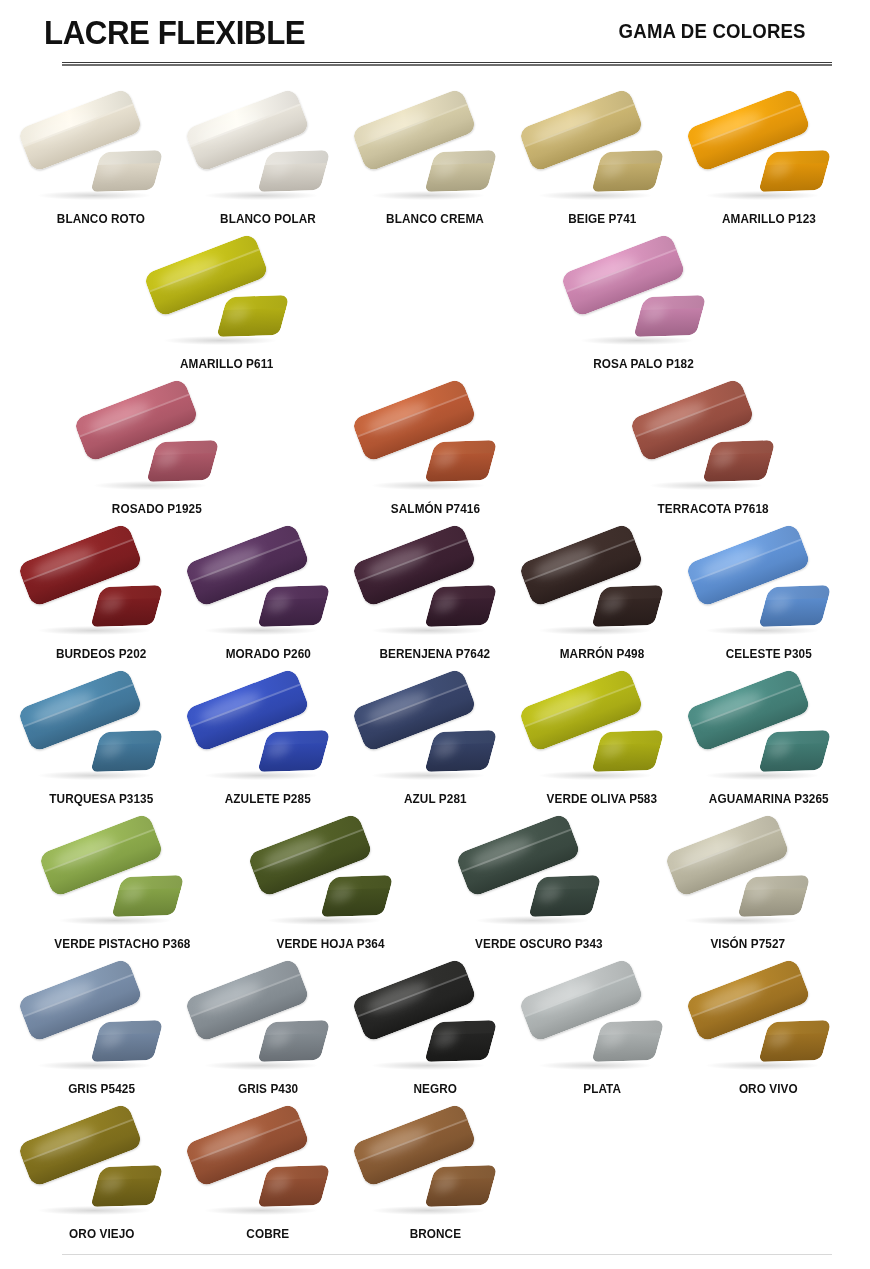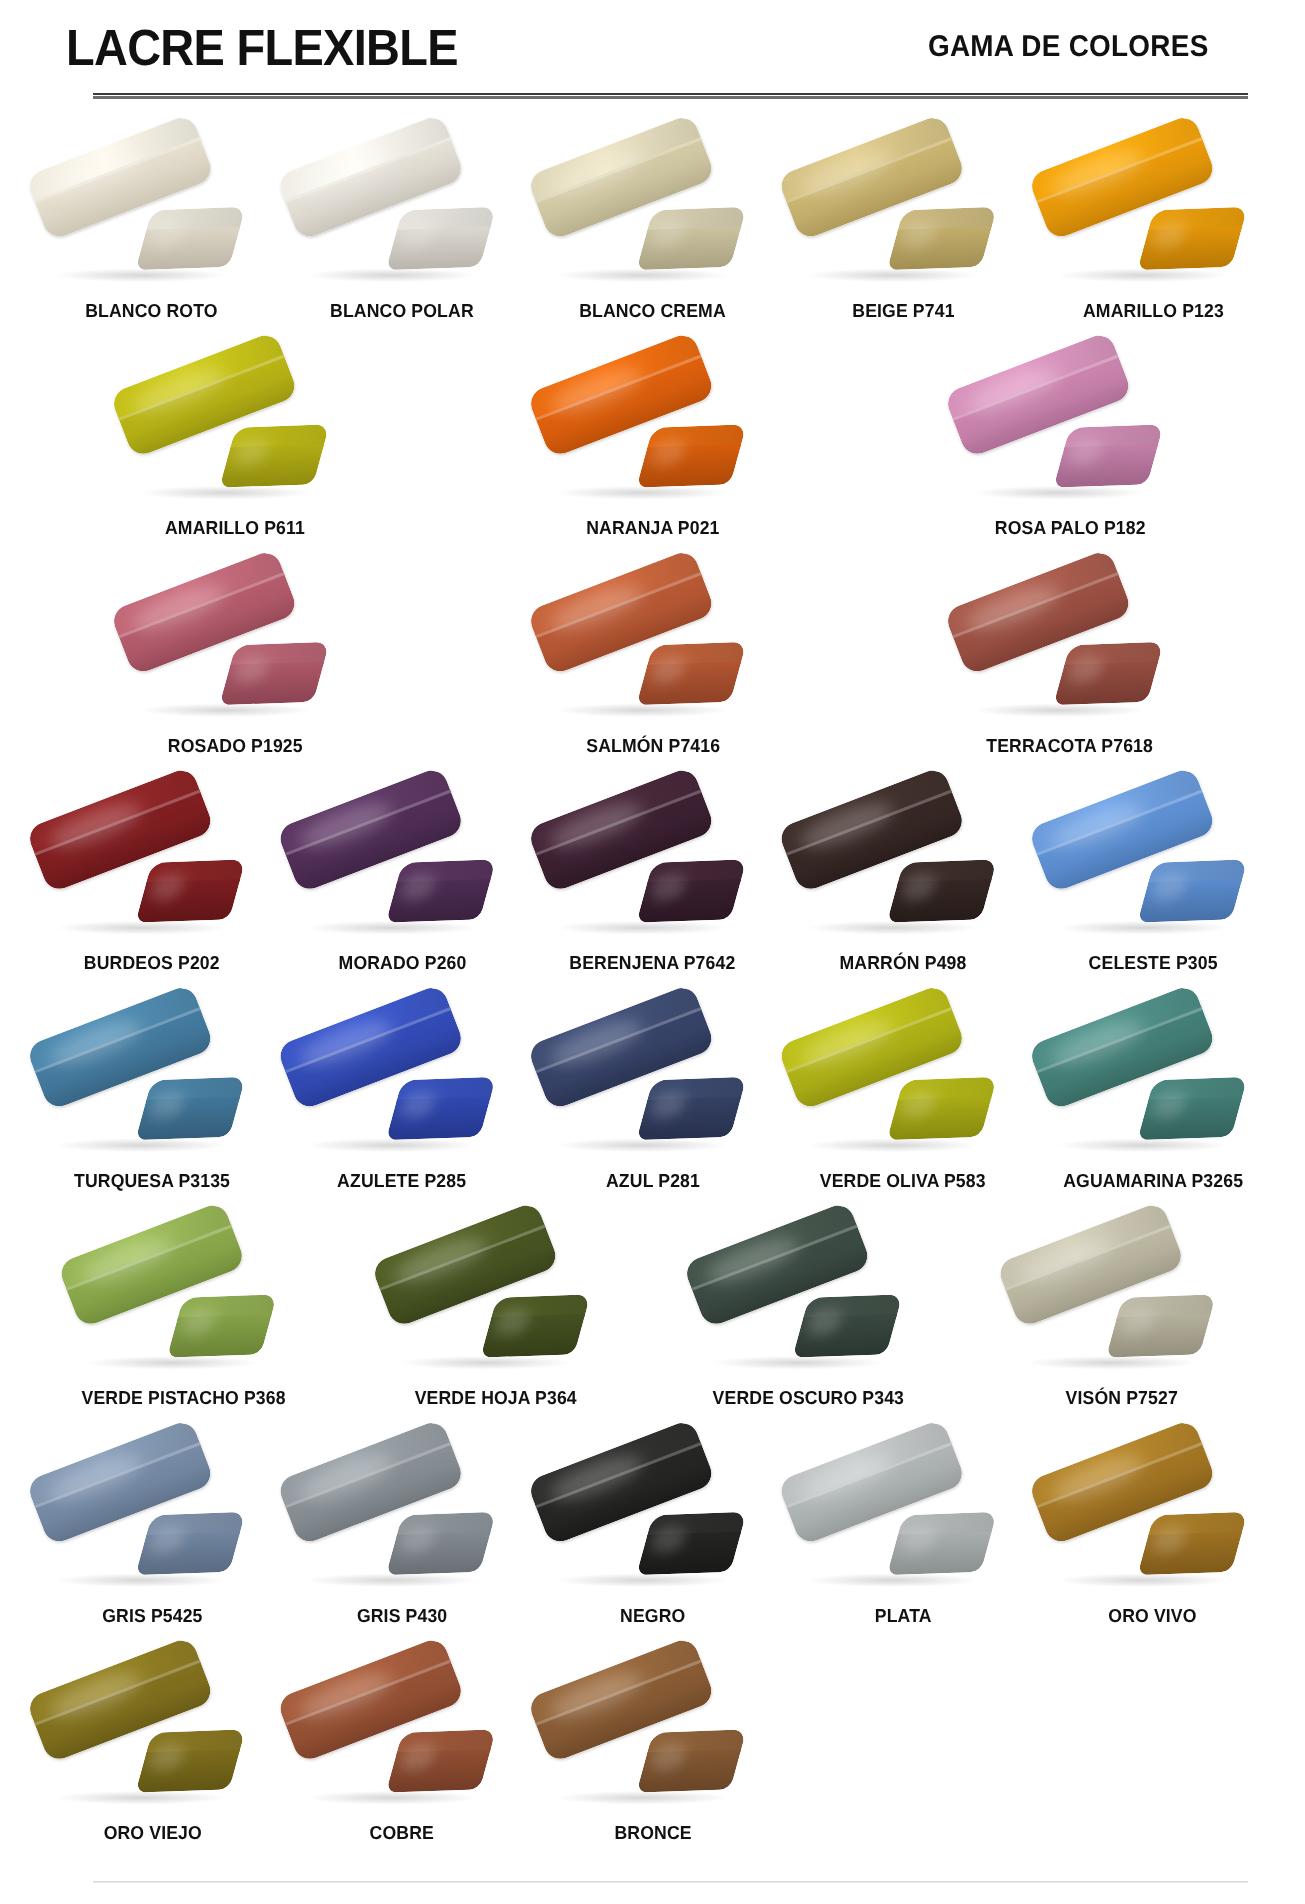--- a/index.html
+++ b/index.html
@@ -63,21 +63,20 @@
   
   .grid {
     position: relative;
     padding: 10px 18px 0 18px;
     box-sizing: border-box;
   }
   .row {
     display: flex;
     width: 100%;
     height: 145px;
-    align-items: center;
   }
   .cell {
     flex: 1 1 0;
     position: relative;
     display: flex;
     flex-direction: column;
     align-items: center;
     justify-content: flex-end;
   }
   .cell.empty .swatch-art,
@@ -307,37 +306,20 @@
             <div class="edge"></div>
             <div class="shine"></div>
           </div>
         </div>
         <div class="swatch-label">AMARILLO P611</div>
       </div>
       <div class="cell">
         <div class="swatch-art">
           <div class="shadow"></div>
           <div class="bar-small">
-            <div class="face-top" style="background: linear-gradient(100deg, rgb(226, 104, 16) 0%, rgb(205, 94, 14) 100%);"></div>
-            <div class="face-front" style="background: linear-gradient(rgb(214, 92, 12) 0%, rgb(174, 74, 8) 100%);"></div>
-            <div class="shine"></div>
-          </div>
-          <div class="bar-big">
-            <div class="face-top" style="background: linear-gradient(100deg, rgb(233, 107, 16) 0%, rgb(249, 114, 17) 45%, rgb(217, 100, 15) 100%);"></div>
-            <div class="face-front" style="background: linear-gradient(rgb(225, 97, 13) 0%, rgb(214, 92, 12) 50%, rgb(189, 80, 9) 100%);"></div>
-            <div class="edge"></div>
-            <div class="shine"></div>
-          </div>
-        </div>
-        <div class="swatch-label">NARANJA P021</div>
-      </div>
-      <div class="cell">
-        <div class="swatch-art">
-          <div class="shadow"></div>
-          <div class="bar-small">
             <div class="face-top" style="background: linear-gradient(100deg, rgb(206, 141, 179) 0%, rgb(187, 128, 163) 100%);"></div>
             <div class="face-front" style="background: linear-gradient(rgb(195, 127, 168) 0%, rgb(160, 101, 137) 100%);"></div>
             <div class="shine"></div>
           </div>
           <div class="bar-big">
             <div class="face-top" style="background: linear-gradient(100deg, rgb(212, 145, 185) 0%, rgb(227, 155, 198) 45%, rgb(197, 135, 172) 100%);"></div>
             <div class="face-front" style="background: linear-gradient(rgb(205, 133, 176) 0%, rgb(195, 127, 168) 50%, rgb(174, 110, 149) 100%);"></div>
             <div class="edge"></div>
             <div class="shine"></div>
           </div>

